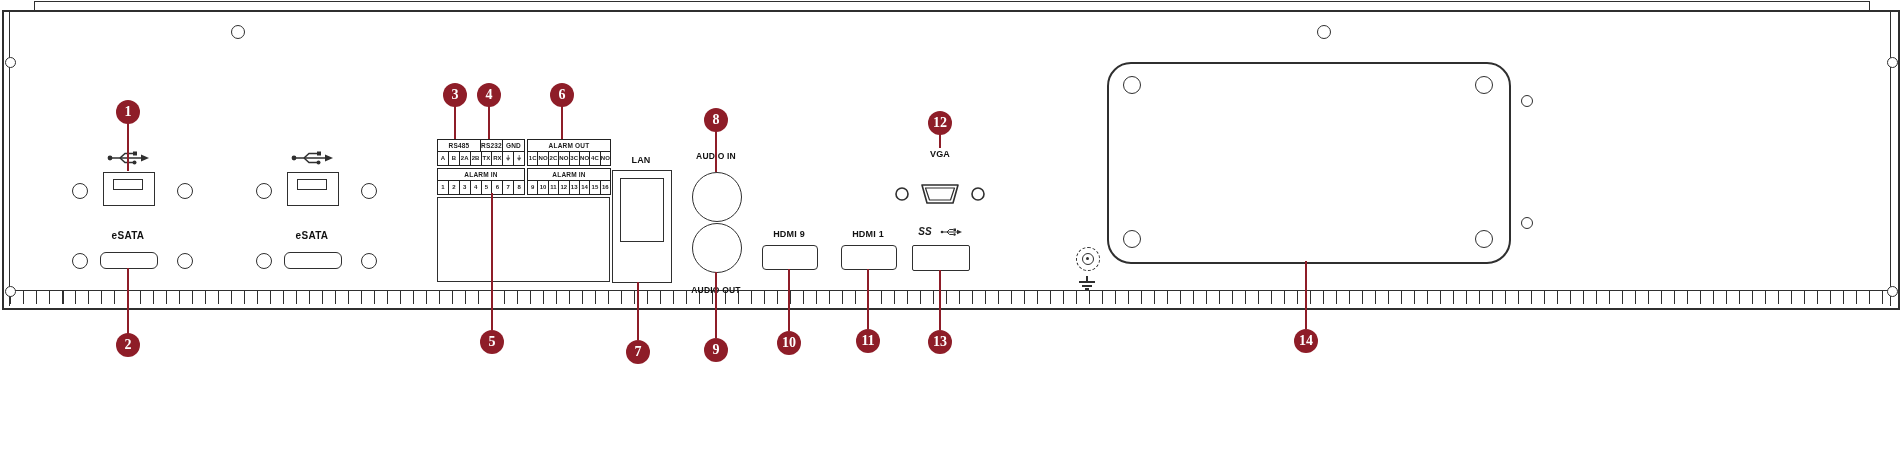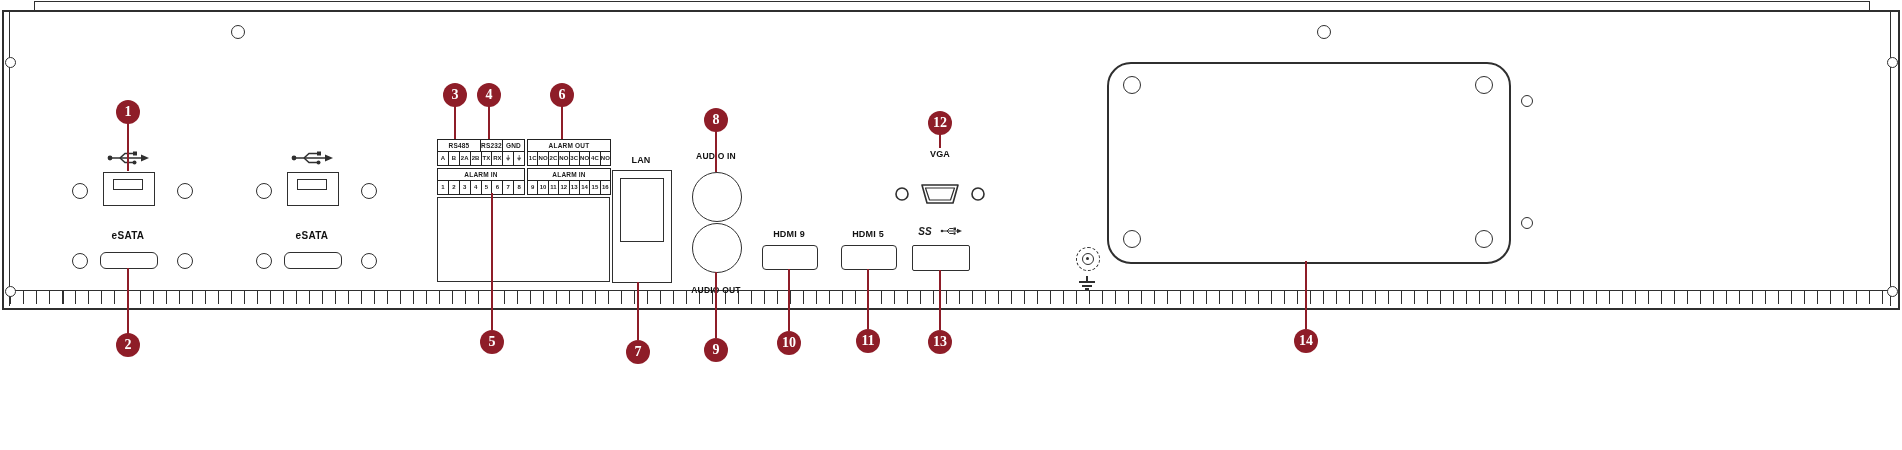--- a/index.html
+++ b/index.html
@@ -160,24 +160,24 @@
     <div class="abs" style="left:7px;top:7px;width:42px;height:62px;border:1.3px solid var(--line);"></div>
   </div>
 
   <div class="lbl sm" style="left:681px;top:151px;width:70px;">AUDIO IN</div>
   <div class="abs stroke round" style="left:692px;top:172px;width:48px;height:48px;"></div>
   <div class="abs stroke round" style="left:692px;top:223px;width:48px;height:48px;"></div>
   <div class="lbl sm" style="left:678px;top:285px;width:76px;">AUDIO OUT</div>
 
   <div class="lbl med" style="left:759px;top:229px;width:60px;">HDMI 9</div>
   <div class="abs stroke" style="left:762px;top:245px;width:54px;height:23px;border-radius:4px;"></div>
-  <div class="lbl med" style="left:838px;top:229px;width:60px;">HDMI 5</div>
+  <div class="lbl med" style="left:838px;top:229px;width:60px;">HDMI 1</div>
   <div class="abs stroke" style="left:841px;top:245px;width:54px;height:23px;border-radius:4px;"></div>
 
-  <div class="abs" style="left:912px;top:226px;width:56px;display:flex;align-items:flex-start;justify-content:center;gap:8px;">
+  <div class="abs" style="left:912px;top:226px;width:56px;display:flex;align-items:flex-end;justify-content:center;gap:8px;">
     <span style="font:bold italic 10px 'Liberation Sans',sans-serif;">SS</span>
     <svg width="22" height="10" viewBox="0 0 44 16">
       <g stroke="#2f2f2f" fill="#2f2f2f" stroke-width="2">
         <circle cx="4" cy="8" r="2.6" stroke="none"></circle>
         <line x1="6" y1="8" x2="36" y2="8"></line>
         <polygon points="34,3.5 44,8 34,12.5" stroke="none"></polygon>
         <polyline points="14,8 19,3 27,3" fill="none"></polyline>
         <rect x="27" y="1" width="5" height="5" stroke="none"></rect>
         <polyline points="14,8 19,13 27,13" fill="none"></polyline>
         <circle cx="29" cy="13" r="2.4" stroke="none"></circle>

